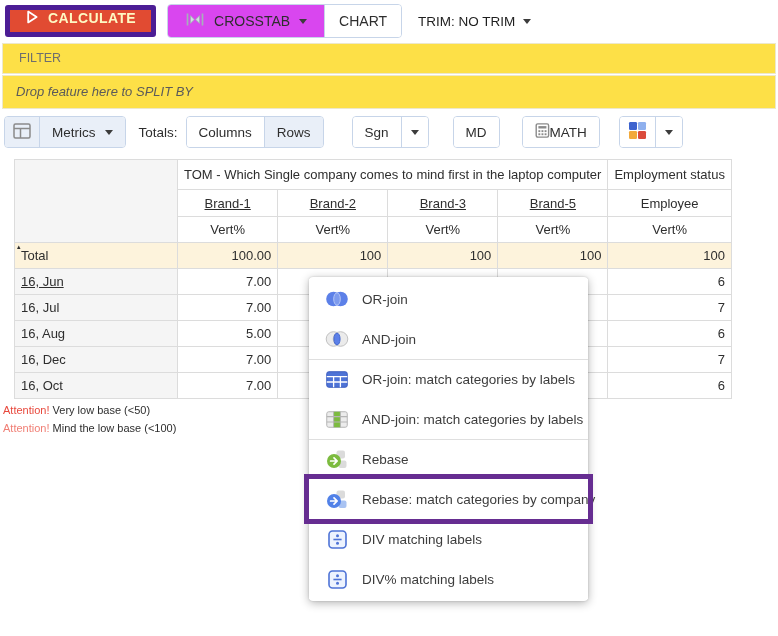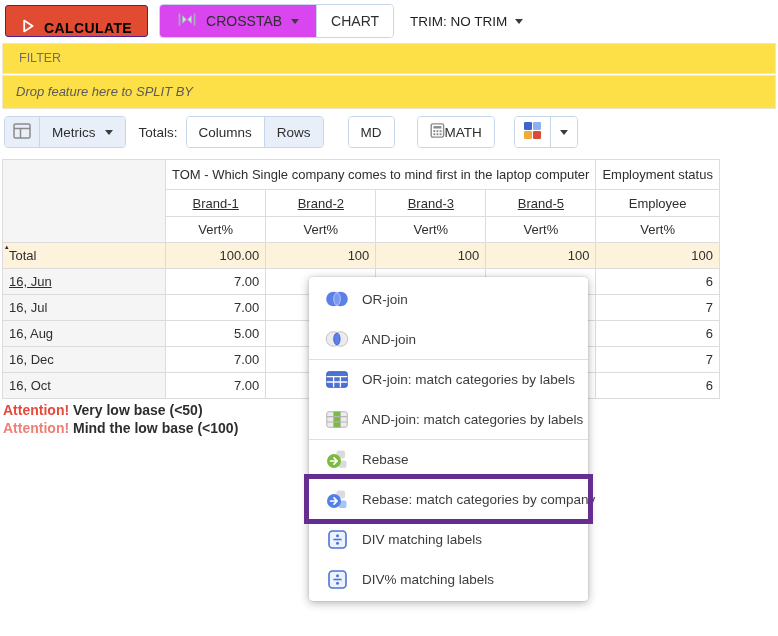--- a/index.html
+++ b/index.html
@@ -1,22 +1,22 @@
 <!DOCTYPE html>
 <html><head>
 <meta charset="utf-8">
 <style>
   * { margin:0; padding:0; box-sizing:border-box; }
   body { font-family:"Liberation Sans", sans-serif; background:#fff; }
   #app { position:relative; width:778px; height:636px; background:#fff; overflow:hidden; }
 
   
   .topbar { display:flex; align-items:center; padding:5px 0 5px 5px; height:42px; }
-  .btn-calc { display:flex; align-items:flex-end; gap:9px; background:#E14B32; border:1px solid #4c1d95;
-              border-radius:3px; color:#000000; font-weight:bold; font-size:14px; letter-spacing:.4px;
+  .btn-calc { display:flex; align-items:flex-start; gap:9px; background:#E14B32; border:5px solid #4c1d95;
+              border-radius:3px; color:#fef9c3; font-weight:bold; font-size:14px; letter-spacing:.4px;
               height:32px; padding:0 15px; cursor:pointer; }
   .ct-group { display:flex; align-items:stretch; border:1px solid #C7D5E9; border-radius:4px;
               overflow:hidden; margin-left:11px; height:34px; }
   .ct-main { display:flex; align-items:center; gap:9px; background:#d946ef; padding:0 17px;
              font-size:14px; color:#2E2E2E; cursor:pointer; }
   .ct-chart { display:flex; align-items:center; background:#fff; padding:0 14px; font-size:14px;
               color:#2E2E2E; border-left:1px solid #C7D5E9; cursor:pointer; }
   .trim { display:flex; align-items:center; gap:8px; margin-left:16px; font-size:13.5px;
           color:#1F1F1F; cursor:pointer; }
   .caret { width:0; height:0; border-left:4px solid transparent; border-right:4px solid transparent;
@@ -32,37 +32,37 @@
   .grp { display:flex; align-items:stretch; border:1px solid #C7D5E9; border-radius:4px; overflow:hidden; height:32px; }
   .cell { display:flex; align-items:center; padding:0 12px; font-size:13.5px; color:#2E2E2E; background:#fff; cursor:pointer; }
   .cell.blue { background:#E9EFF8; }
   .cell.iconcell { padding:0 8px; }
   .lbl { font-size:13.5px; color:#2E2E2E; margin:0 8px 0 13px; }
   .seg-rows { border-left:1px solid #C7D5E9; }
   .gap26 { margin-left:28px; } .gap24 { margin-left:24px; } .gap22 { margin-left:22px; } .gap20 { margin-left:19px; }
   .mini-divide { border-left:1px solid #C7D5E9; }
 
   
-  table.xt { border-collapse:collapse; margin:5px 0 0 2px; table-layout:fixed; }
+  table.xt { border-collapse:collapse; margin:5px 0 0 14px; table-layout:fixed; }
   table.xt td { border:1px solid #DCDCDC; font-size:13px; color:#2E2E2E; height:26px; padding:0 6px;
                 overflow:hidden; white-space:nowrap; }
   td.blank { background:#F5F5F5; }
   td.grouphead { background:#fff; padding-left:7px; color:#2E2E2E; }
   td.brand { text-align:center; background:#fff; }
   td.brand .u { text-decoration:underline; cursor:pointer; }
   td.metric { text-align:center; background:#fff; color:#3C3C3C; }
   td.rowlabel { background:#F5F5F5; padding-left:7px; position:relative; }
   td.rowlabel .u { text-decoration:underline; cursor:pointer; }
   td.val { text-align:right; padding-right:10px; background:#fff; }
   tr.total td { background:#FDF3DC; }
   td.red { color:#E25757; }
   .sortmark { position:absolute; top:0px; left:2px; font-size:7px; line-height:7px; color:#2E2E2E; }
 
   
-  .notes { margin:3px 0 0 3px; font-size:14px; line-height:17.5px;font-weight:bold; }
+  .notes { margin:3px 0 0 3px; font-size:11px; line-height:17.5px; }
   .note-prefix-strong { color:#E8483C; }
   .note-prefix-soft { color:#F07E74; }
   .note-text { color:#2E2E2E; }
 
   
   .menu { position:absolute; left:309px; top:277px; width:279px; background:#fff; border-radius:4px;
           box-shadow:0 2px 10px rgba(0,0,0,.3), 0 0 2px rgba(0,0,0,.18); padding:2px 0; z-index:10; }
   .menu-item { display:flex; align-items:center; height:40px; padding-left:12px; font-size:13.5px;
                color:#3C3C3C; cursor:pointer; background:#fff; }
   .menu-item.sep { border-top:1px solid #DFDFDF; }
@@ -137,20 +137,28 @@
 
     <div class="grp">
       <div class="cell">
         <span>Columns</span>
       </div>
       <div class="cell blue seg-rows">
         <span>Rows</span>
       </div>
     </div>
 
+    <div class="grp gap26">
+      <div class="cell">
+        <span>Sgn</span>
+      </div>
+      <div class="cell mini-divide" style="padding:0 9px;">
+        <span class="caret"></span>
+      </div>
+    </div>
 
     <div class="grp gap24">
       <div class="cell">
         <span>MD</span>
       </div>
     </div>
 
     <div class="grp gap22">
       <div class="cell" style="">
         <span>

